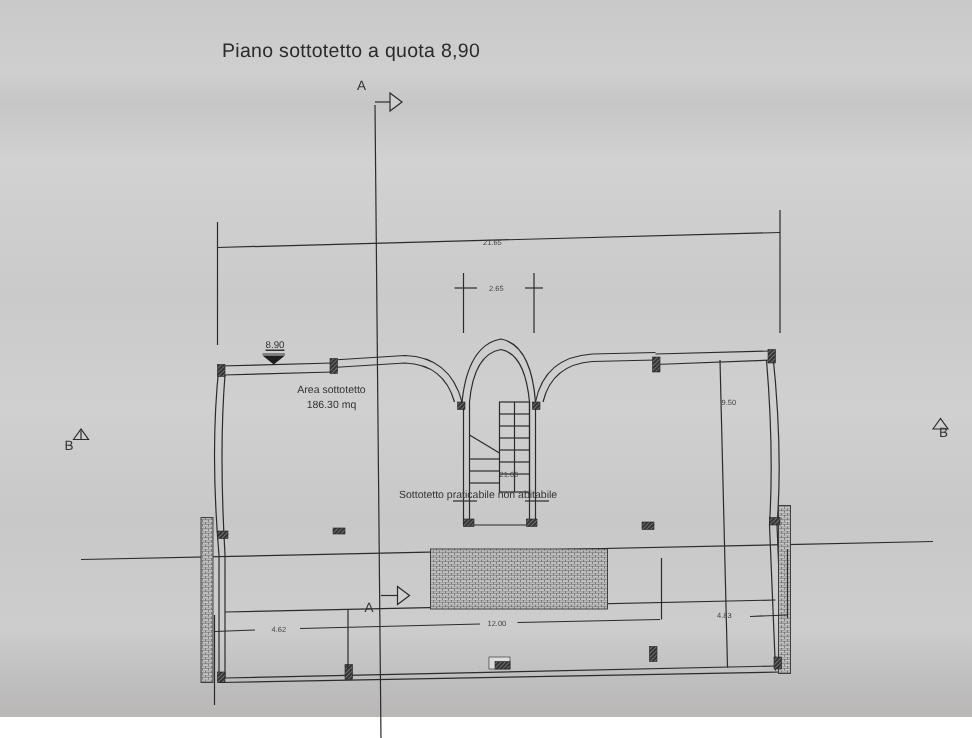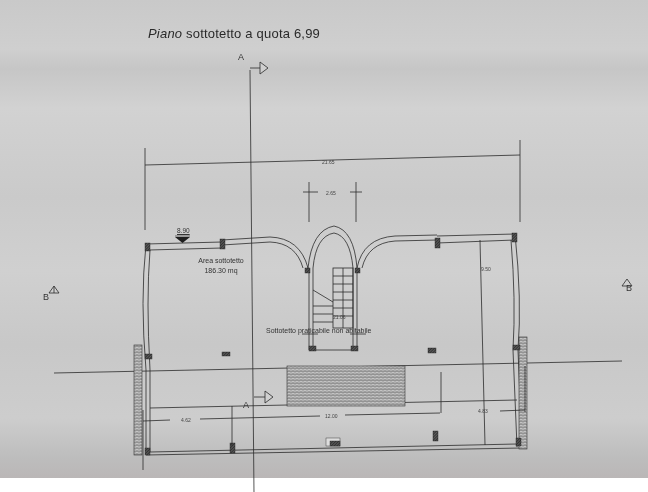--- a/index.html
+++ b/index.html
@@ -1,34 +1,34 @@
 <!DOCTYPE html>
 <html><head>
 <meta charset="utf-8">
 <style>
   html, body { margin:0; padding:0; }
   body { width:648px; height:492px; overflow:hidden; background:#ffffff; font-family:"Liberation Sans", sans-serif; }
   .sheet { position:absolute; left:0; top:0; width:648px; height:492px;
     background: linear-gradient(180deg, #c9c9c9 0%, #cfcfcf 10%, #c6c6c6 14%, #d2d2d2 22%, #cacaca 40%, #d0d0d0 55%, #c8c8c8 70%, #cdcdcd 85%, #bdbdbd 93%, #b8b2b2 100%); }
   .bottom-strip { position:absolute; left:0; top:478px; width:648px; height:14px; background:#ffffff; }
   .title { position:absolute; left:148px; top:26px; font-size:13px; color:#2a2a2a; letter-spacing:0.2px; }
-  .title .it { font-style:italic; }
+  .title .it { }
   svg { position:absolute; left:0; top:0; }
   .lbl { position:absolute; color:#333; white-space:nowrap; }
   .tiny { font-size:5px; color:#444; }
   .room { font-size:7px; text-align:center; line-height:10px; }
   .sec { font-size:9px; }
 </style>
 </head>
 <body>
 
 <div class="sheet"></div>
 <div class="bottom-strip"></div>
 
-<div class="title"><span class="it">Piano</span><span> sottotetto a quota 6,99</span></div>
+<div class="title"><span class="it">Piano</span><span> sottotetto a quota 8,90</span></div>
 
 <svg width="648" height="492" viewBox="0 0 648 492">
   <defs>
     <pattern id="brick" width="4" height="3" patternUnits="userSpaceOnUse">
       <rect width="4" height="3" fill="#c4c4c4"></rect>
       <path d="M0 0 H4 M0 1.5 H4 M1 0 V1.5 M3 1.5 V3" stroke="#5a5a5a" stroke-width="0.4"></path>
     </pattern>
     <pattern id="hatch" width="2" height="2" patternUnits="userSpaceOnUse" patternTransform="rotate(45)">
       <rect width="2" height="2" fill="#333"></rect>
       <line x1="0" y1="0" x2="0" y2="2" stroke="#bbb" stroke-width="0.6"></line>

